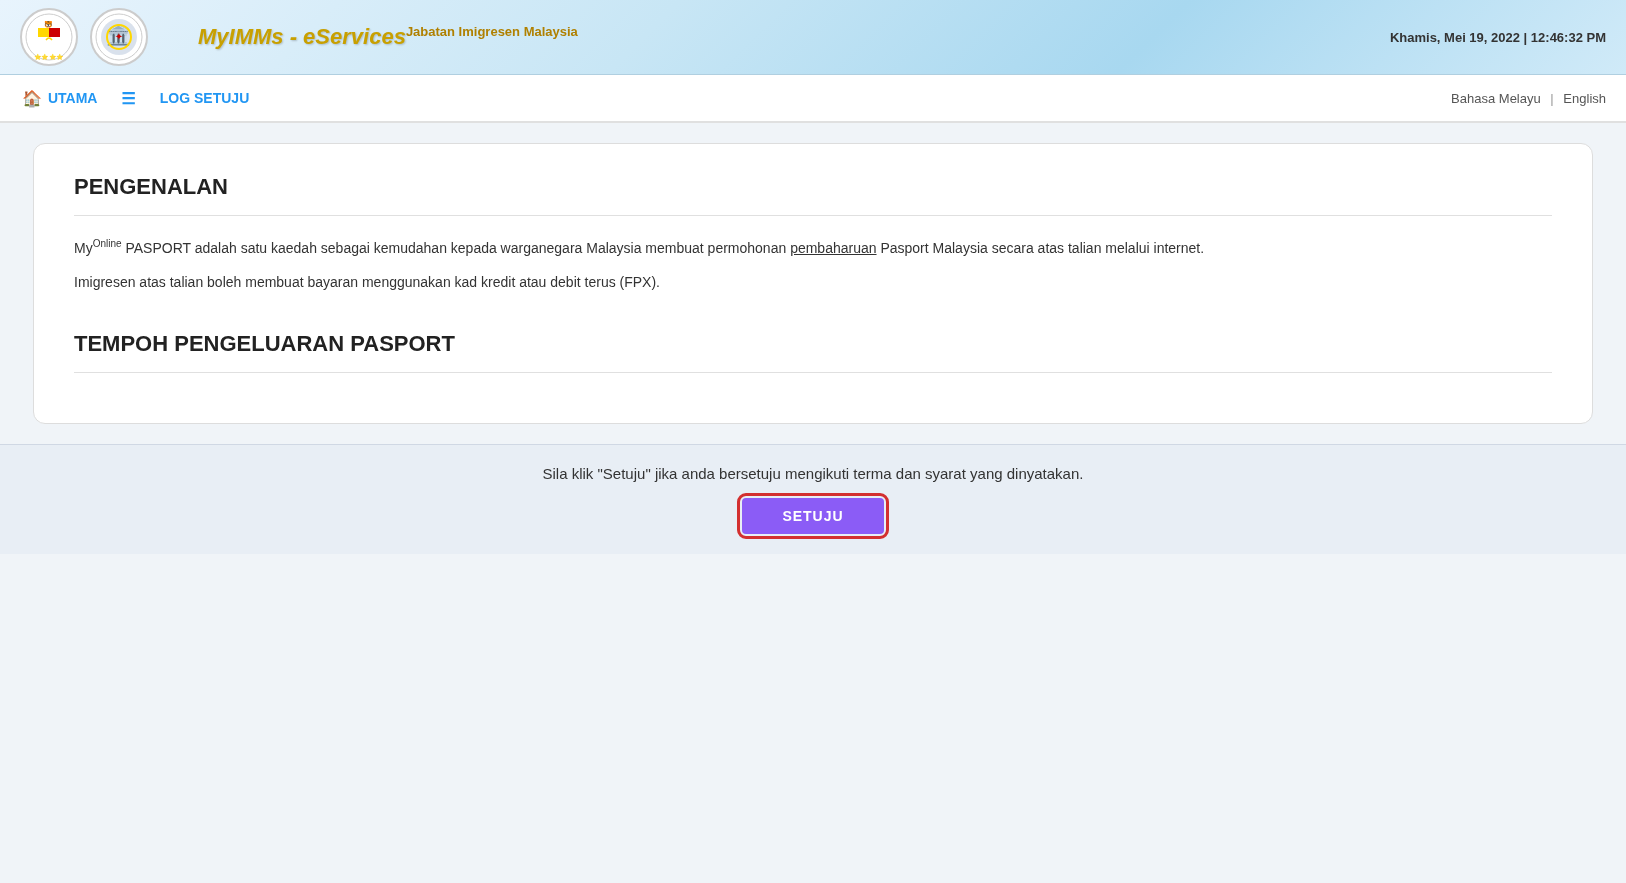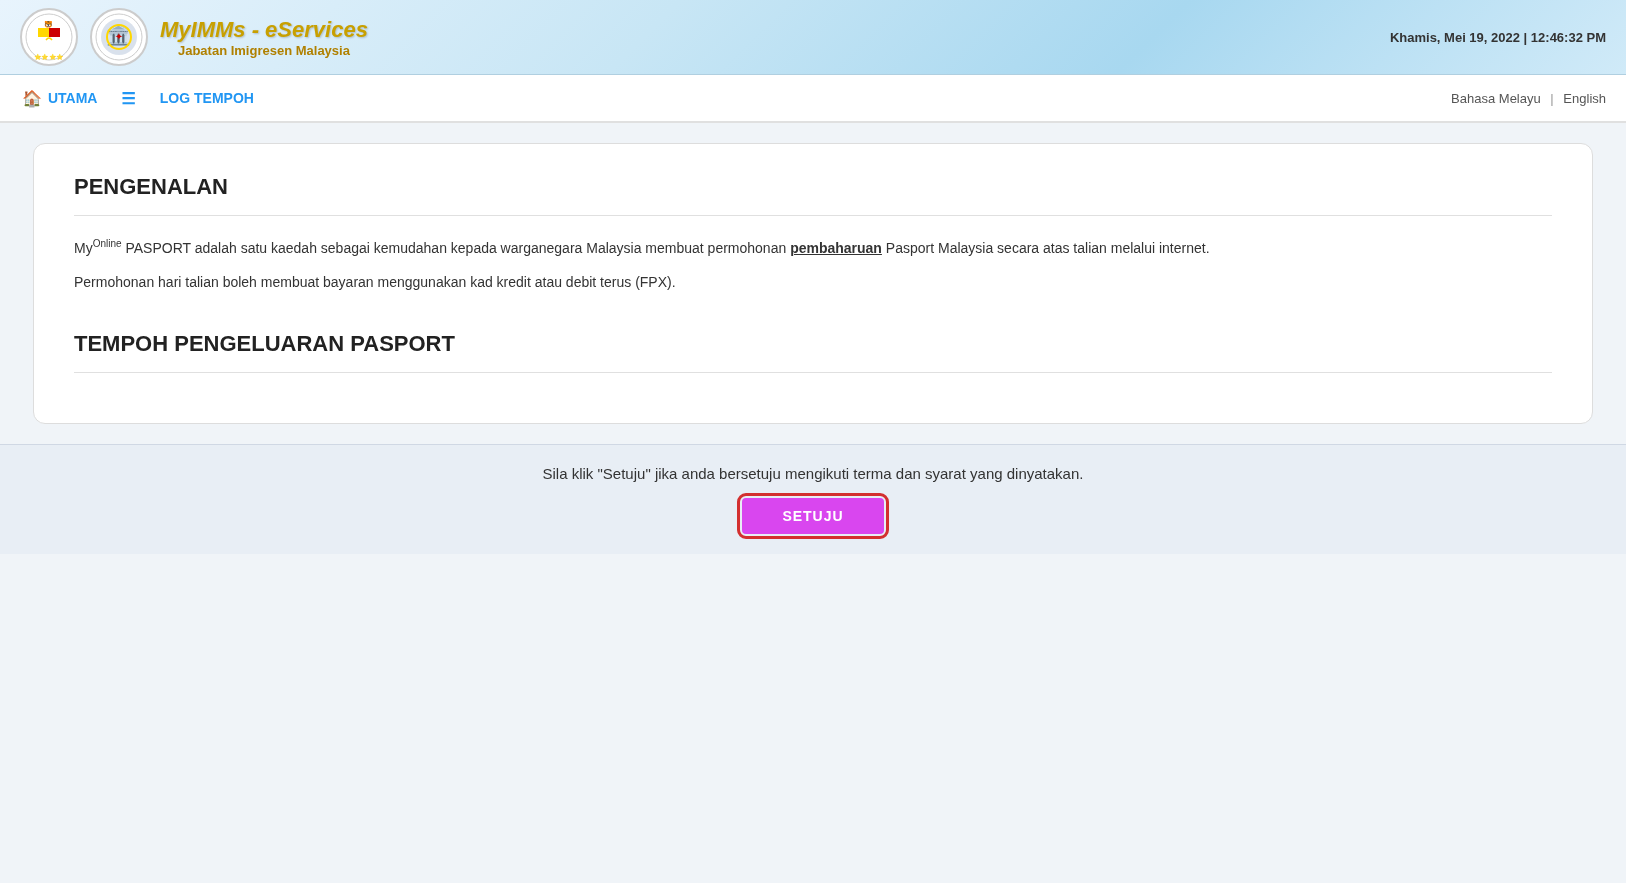--- a/index.html
+++ b/index.html
@@ -35,21 +35,22 @@
       align-items: center;
       justify-content: center;
       overflow: hidden;
     }
     .logo-circle svg {
       width: 50px;
       height: 50px;
     }
     .header-title {
       display: flex;
-      flex-direction: column;
+      flex-direction: row;
+      margin-left: 38px;
     }
     .header-title-main {
       font-size: 22px;
       font-weight: bold;
       color: #c8a000;
       font-style: italic;
       text-shadow: 1px 1px 2px rgba(0,0,0,0.2);
     }
     .header-title-sub {
       font-size: 13px;
@@ -137,21 +138,21 @@
 
     .section-text {
       font-size: 14px;
       color: #333;
       line-height: 1.6;
       margin-bottom: 12px;
       text-align: justify;
     }
 
     .section-text strong {
-      font-weight: bold;
+      font-weight: normal;
     }
 
     .section-text u {
       text-decoration: underline;
     }
 
     .section-gap {
       margin-top: 38px;
     }
 
@@ -168,21 +169,21 @@
       color: #333;
       margin-bottom: 16px;
     }
 
     .footer-button-wrap {
       display: flex;
       justify-content: center;
     }
 
     .setuju-button {
-      background: #d946ef;
+      background: #8b5cf6;
       color: #fff;
       border: none;
       border-radius: 4px;
       padding: 10px 40px;
       font-size: 14px;
       font-weight: bold;
       letter-spacing: 1px;
       cursor: pointer;
       outline: 3px solid #d32f2f;
       outline-offset: 2px;
@@ -244,39 +245,39 @@
 <nav class="navbar">
   <div class="navbar-left">
     <a class="nav-item" href="#">
       <span class="nav-icon">🏠</span>
       <span>UTAMA</span>
     </a>
     <a class="nav-item" href="#">
       <span class="nav-icon">☰</span>
     </a>
     <a class="nav-item" href="#">
-      <span>LOG TEMPOH</span>
+      <span>LOG SETUJU</span>
     </a>
   </div>
   <div class="navbar-right">
     <a>Bahasa Melayu</a>
     <span class="separator">|</span>
     <a>English</a>
   </div>
 </nav>
 
 <div class="main-content">
   <div class="content-panel">
 
     <div class="section">
       <div class="section-title">PENGENALAN</div>
       <p class="section-text">
         <span>My<sup style="font-size:10px">Online</sup></span><span> PASPORT   adalah satu kaedah sebagai kemudahan kepada warganegara Malaysia membuat permohonan </span><u><strong><span>pembaharuan</span></strong></u><span> Pasport Malaysia secara atas talian melalui internet.</span>
       </p>
-      <p class="section-text">Permohonan hari talian boleh membuat bayaran menggunakan kad kredit atau debit terus (FPX).</p>
+      <p class="section-text">Imigresen atas talian boleh membuat bayaran menggunakan kad kredit atau debit terus (FPX).</p>
     </div>
 
     <div class="section section-gap">
       <div class="section-title">TEMPOH PENGELUARAN PASPORT</div>
     </div>
 
   </div>
 </div>
 
 <div class="footer-bar">

